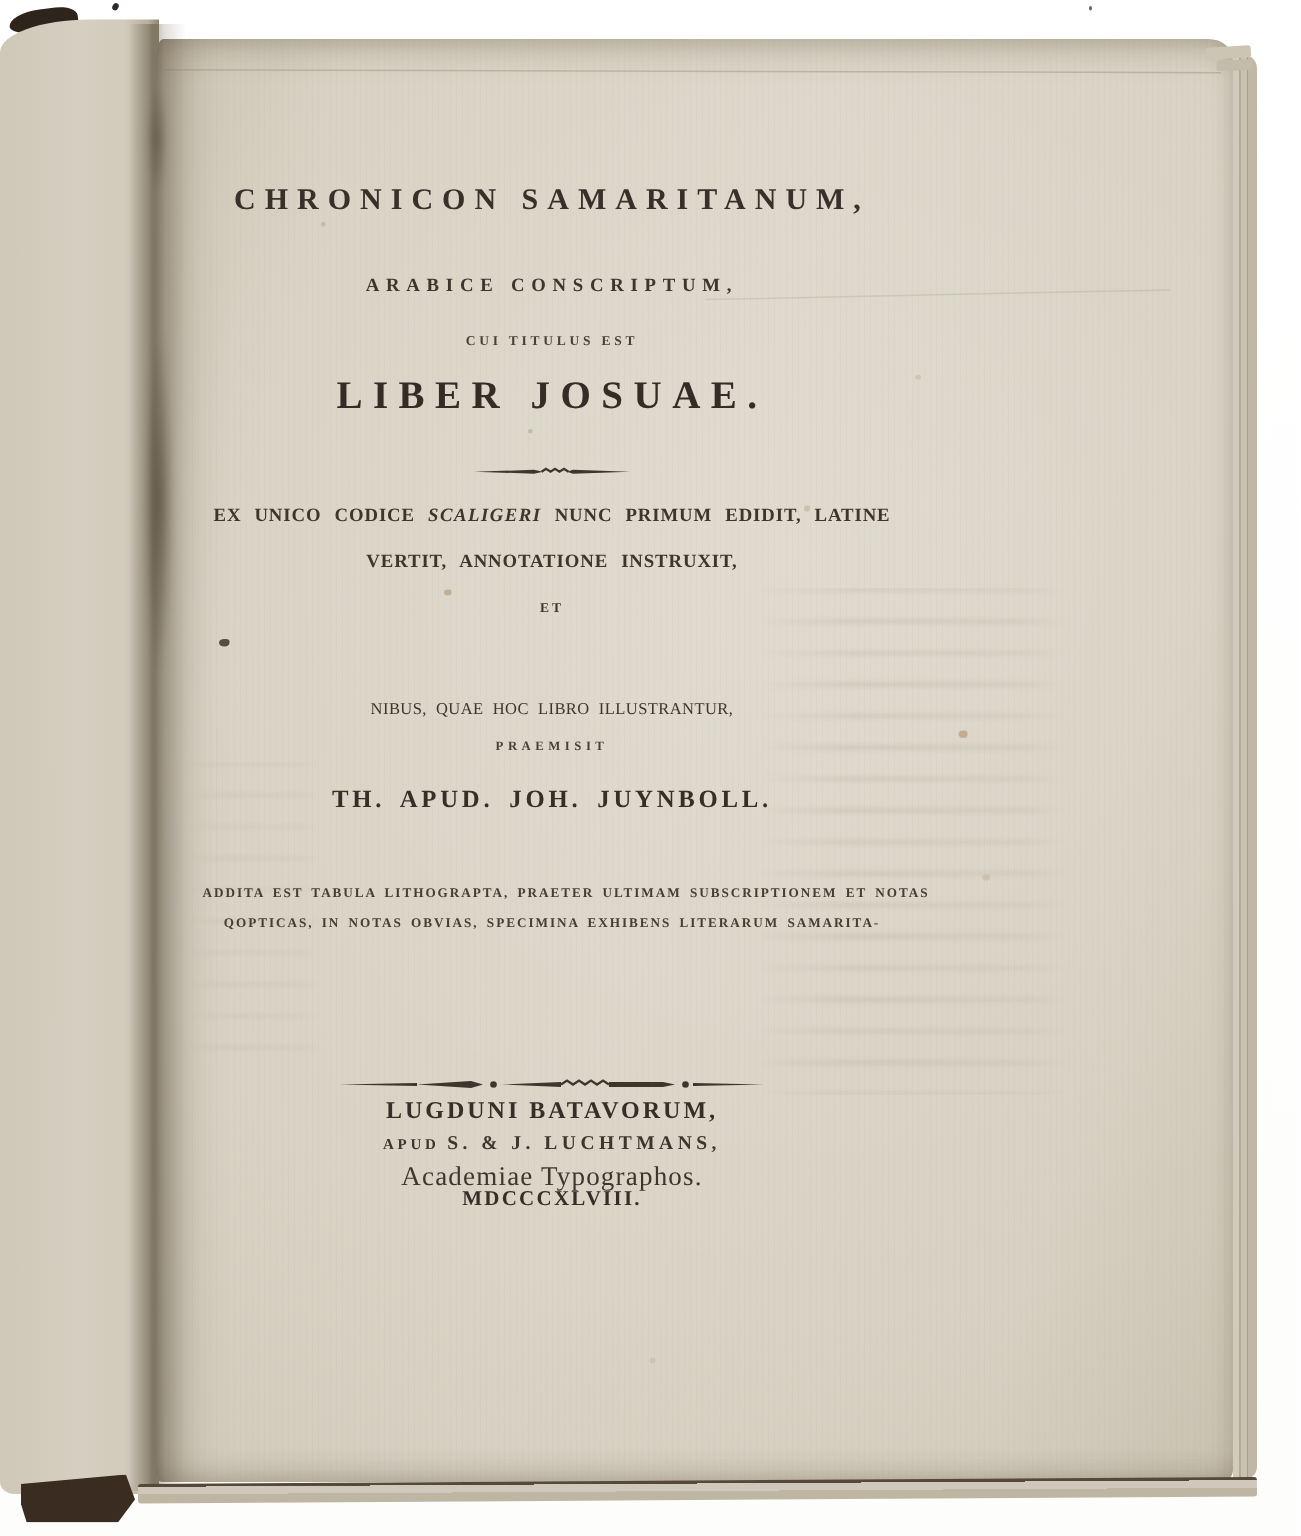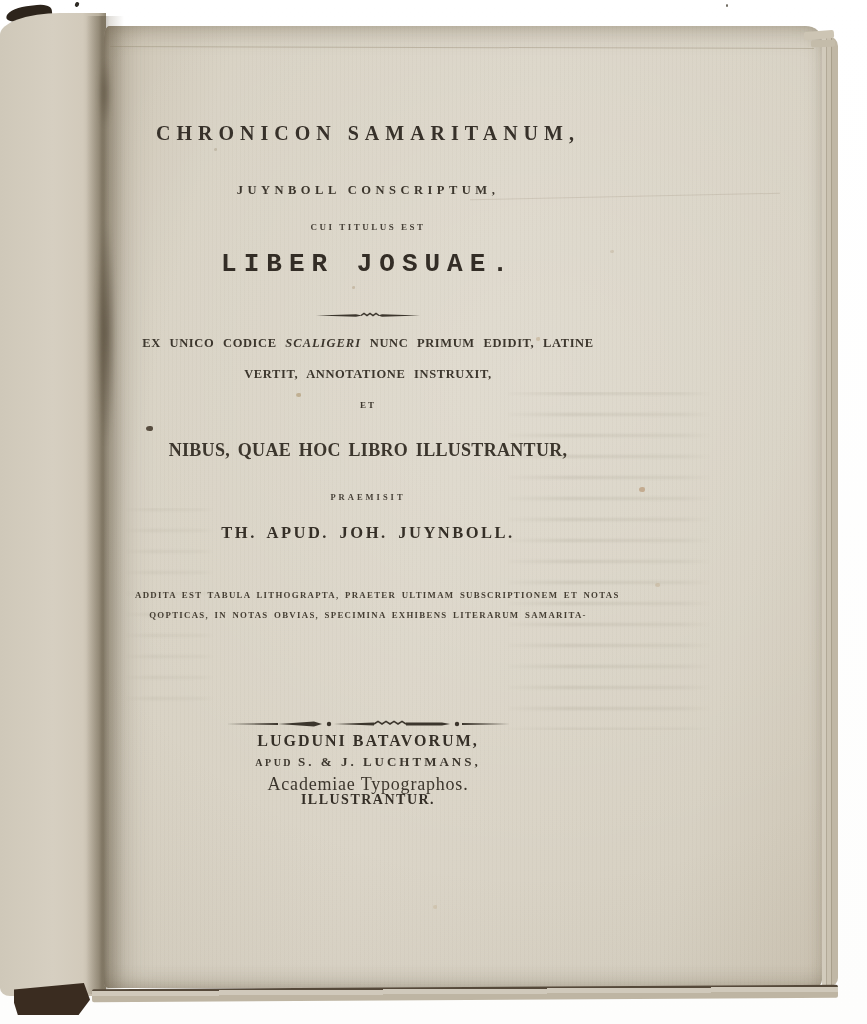--- a/index.html
+++ b/index.html
@@ -88,30 +88,30 @@
   .f9{left:433px;top:905px;width:4px;height:4px;background:#c0ab89;opacity:0.35;}
   
   .text-layer{position:absolute;left:135px;top:0;width:466px;height:860px;}
   .tl{
     position:absolute;left:0;right:0;text-align:center;white-space:nowrap;
     color:#3c362d;
   }
   .line1{top:122px;font-size:20px;font-weight:700;letter-spacing:6px;color:#37312a;}
   .line2{top:183px;font-size:12.5px;font-weight:700;letter-spacing:4.5px;}
   .line3{top:222px;font-size:9px;font-weight:700;letter-spacing:2.5px;color:#474138;}
-  .line4{top:249px;font-size:26px;font-weight:700;letter-spacing:7px;color:#332d26;font-family:Liberation Mono, monospace;}
+  .line4{top:249px;font-size:26px;font-weight:700;letter-spacing:7px;color:#332d26;}
   .orn{position:absolute;left:0;right:0;text-align:center;}
   .orn1{top:306px;}
   .orn2{top:716px;}
   .line5a{top:336px;font-size:12.5px;font-weight:700;letter-spacing:0.6px;word-spacing:5px;}
   .line5b{top:367px;font-size:12.5px;font-weight:700;letter-spacing:0.6px;word-spacing:5px;}
   .line5a .it{font-style:italic;letter-spacing:1px;}
   .line6{top:400px;font-size:9px;font-weight:700;letter-spacing:2px;}
   .line7a{top:430px;font-size:13.5px;font-weight:700;letter-spacing:0.3px;word-spacing:3px;}
-  .line7b{top:440px;font-size:18px;font-weight:700;letter-spacing:0.3px;word-spacing:3px;}
+  .line7b{top:467px;font-size:11px;font-weight:400;letter-spacing:0.3px;word-spacing:3px;}
   .line8{top:492px;font-size:8.5px;font-weight:700;letter-spacing:3px;color:#474138;}
   .line9{top:523px;font-size:16.5px;font-weight:700;letter-spacing:2.5px;word-spacing:4px;color:#352f27;}
   .line10a{top:590px;font-size:8.8px;font-weight:700;letter-spacing:1.3px;word-spacing:2px;color:#453e33;}
   .line10b{top:610px;font-size:8.8px;font-weight:700;letter-spacing:1.3px;word-spacing:2px;color:#453e33;}
   .line10c{top:630px;font-size:8.8px;font-weight:700;letter-spacing:1.3px;word-spacing:2px;color:#453e33;}
   .line11{top:732px;font-size:16px;font-weight:700;letter-spacing:2px;color:#352f27;}
   .line12{top:754px;font-size:13px;font-weight:700;letter-spacing:3px;}
   .line12 .small-caps-prefix{font-size:10px;letter-spacing:2.5px;}
   .line13{top:774px;font-size:18px;font-weight:400;letter-spacing:0.8px;}
   .line14{top:792px;font-size:14px;font-weight:700;letter-spacing:1.5px;color:#352f27;}
@@ -142,21 +142,21 @@
   <div class="corner-step cs1"></div>
   <div class="corner-step cs2"></div>
   <div class="edges-bottom"></div>
   <div class="cover-corner"></div>
 
   <div class="ghost ghost-r"></div>
   <div class="ghost ghost-l"></div>
 
   <div class="text-layer">
     <div class="tl line1">CHRONICON SAMARITANUM,</div>
-    <div class="tl line2">JUYNBOLL CONSCRIPTUM,</div>
+    <div class="tl line2">ARABICE CONSCRIPTUM,</div>
     <div class="tl line3">CUI TITULUS EST</div>
     <div class="tl line4">LIBER JOSUAE.</div>
 
     <div class="orn orn1">
       <svg width="104" height="9" viewBox="0 0 104 9" aria-hidden="true">
         <g fill="#3c362d">
           <polygon points="0,4.5 40,3.2 46,4.5 40,5.8"></polygon>
           <polygon points="62,4.5 66,3.2 104,4.5 66,5.8"></polygon>
         </g>
         <path d="M45,4.5 l3,-2 3,2 3,-2 3,2 3,-2 3,2" fill="none" stroke="#3c362d" stroke-width="1.5"></path>
@@ -184,21 +184,21 @@
           <circle cx="231" cy="6" r="2.2"></circle>
           <polygon points="236,5 284,6 236,7"></polygon>
         </g>
         <path d="M148,6 l4,-2.6 4,2.6 4,-2.6 4,2.6 4,-2.6 4,2.6 4,-2.6 4,2.6" fill="none" stroke="#3c362d" stroke-width="1.6"></path>
       </svg>
     </div>
 
     <div class="tl line11">LUGDUNI BATAVORUM,</div>
     <div class="tl line12"><span class="small-caps-prefix">APUD </span><span>S. &amp; J. LUCHTMANS,</span></div>
     <div class="tl line13">Academiae Typographos.</div>
-    <div class="tl line14">ILLUSTRANTUR.</div>
+    <div class="tl line14">MDCCCXLVIII.</div>
   </div>
 
   <div class="fox f1"></div>
   <div class="fox f2"></div>
   <div class="fox f3"></div>
   <div class="fox f4"></div>
   <div class="fox f5"></div>
   <div class="fox f6"></div>
   <div class="fox f7"></div>
   <div class="fox f8"></div>

